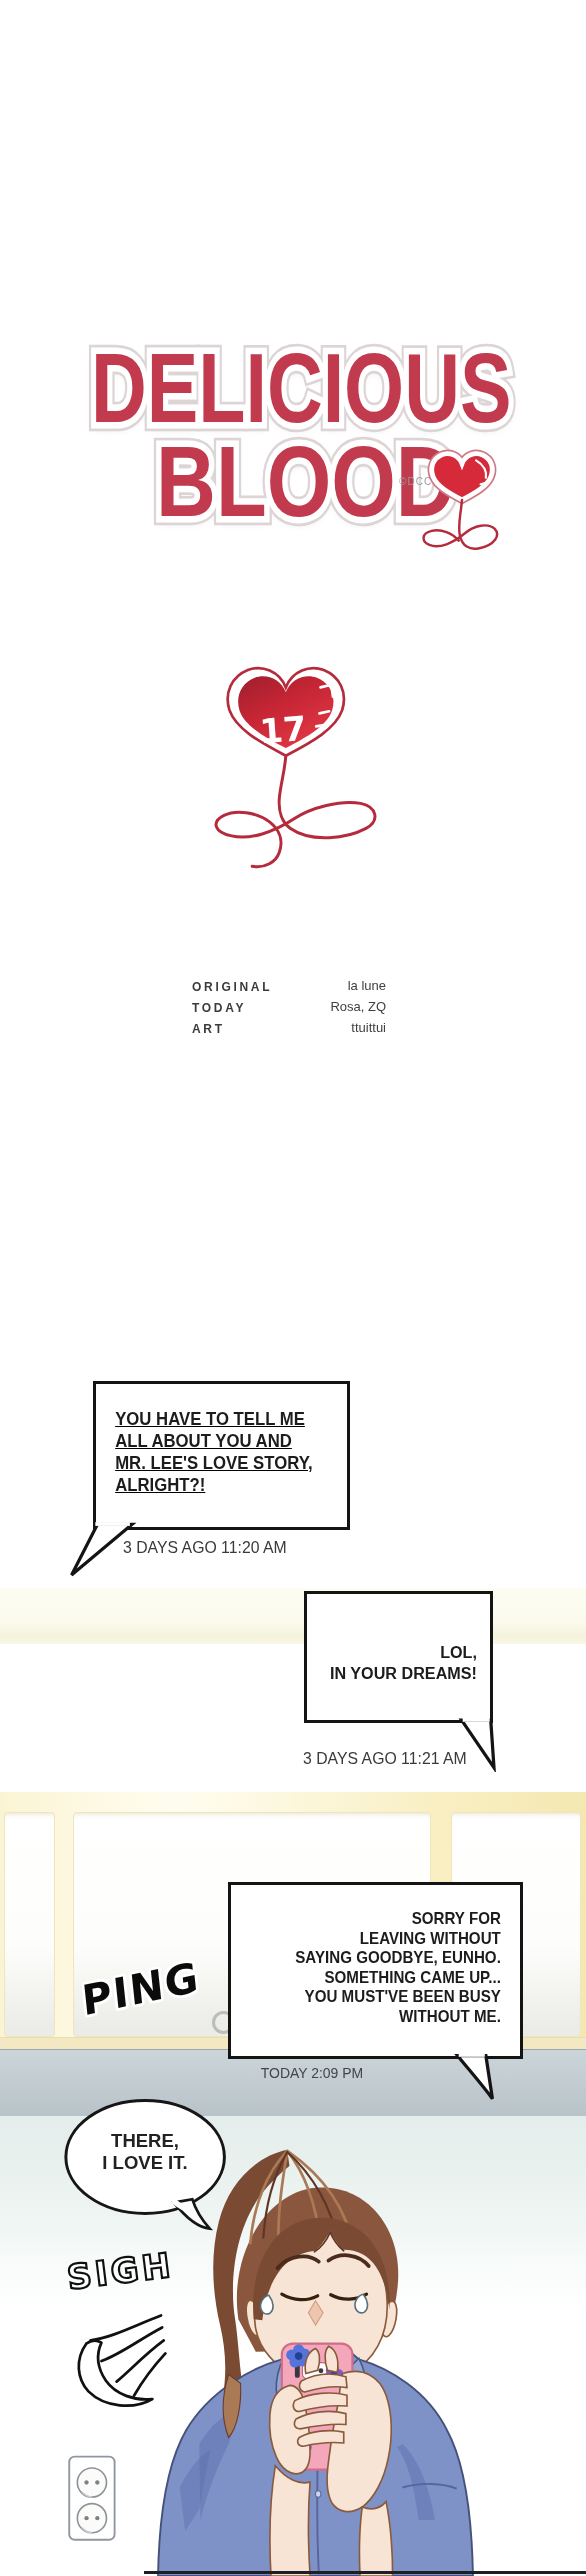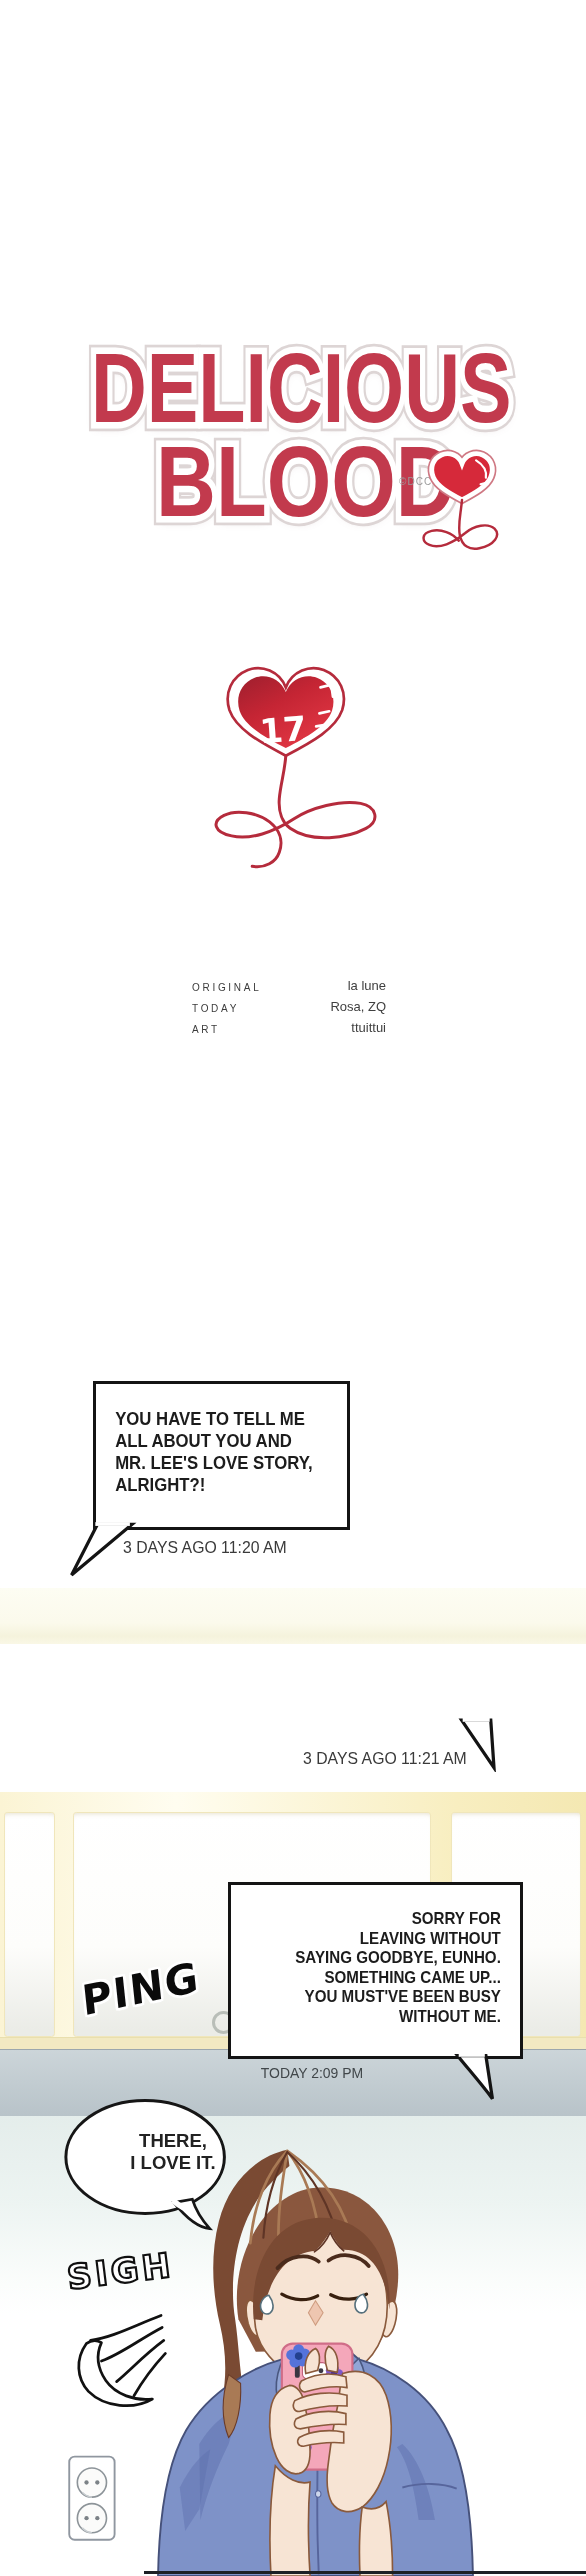--- a/index.html
+++ b/index.html
@@ -12,21 +12,21 @@
     font-family:"Liberation Sans",sans-serif;}
   .title-line .lay{position:absolute;left:0;top:0;white-space:nowrap;}
   .t-rim{-webkit-text-stroke:18.5px #ddd5d5;color:#ddd5d5;text-shadow:0 5.4px 9.8px rgba(150,120,125,.35);}
   .t-out{-webkit-text-stroke:13px #ffffff;color:#ffffff;}
   .t-red{position:relative;color:#c23a4d;}
   #title1{left:91px;top:338px;font-size:99px;transform:scaleX(.78);transform-origin:left top;}
   #title2{left:156px;top:431px;font-size:100px;transform:scaleX(.83);transform-origin:left top;}
   .copyright{position:absolute;left:399px;top:476px;font-size:10px;letter-spacing:1.1px;color:#9b9b9b;}
 
   
-  .credit-label{font-size:10px;letter-spacing:2.7px;color:#3b3b3b;line-height:21px;}
+  .credit-label{font-size:12px;letter-spacing:2.7px;color:#3b3b3b;line-height:21px;font-weight:bold;}
   .credit-name{font-size:13px;font-weight:400;color:#404040;line-height:21px;text-align:right;}
 
   
   .bubble{position:absolute;background:#fff;border:3.3px solid #141414;box-sizing:border-box;}
   .btext{font-weight:700;color:#1c1c1c;}
   .cond-l{transform:scaleX(.93);transform-origin:left top;}
   .cond-r{transform:scaleX(.93);transform-origin:right top;}
   .cond-c{transform:scaleX(.95);transform-origin:center top;}
   .timestamp{position:absolute;font-size:17px;color:#3a3a3a;white-space:nowrap;}
 
@@ -99,36 +99,42 @@
     <div class="credit-label">ORIGINAL</div>
     <div class="credit-label">TODAY</div>
     <div class="credit-label">ART</div>
   </div>
   <div class="abs" style="left:261px;top:975px;width:125px;">
     <div class="credit-name">la lune</div>
     <div class="credit-name">Rosa, ZQ</div>
     <div class="credit-name">ttuittui</div>
   </div>
 
-  <div class="bubble" style="left:93px;top:1381px;width:257px;height:149px;">
+  <div class="bubble" style="left:93px;top:1381px;width:257px;height:149px;text-decoration:underline;">
     <div class="btext cond-l" style="padding:24px 0 0 20.6px;font-size:18px;line-height:22px;">
       <div>YOU HAVE TO TELL ME</div>
       <div>ALL ABOUT YOU AND</div>
       <div>MR. LEE'S LOVE STORY,</div>
       <div>ALRIGHT?!</div>
     </div>
   </div>
   <svg class="abs" style="left:64px;top:1522px;" width="81" height="57" viewBox="0 0 150 105">
     <path d="M62,4 L14,98 L126,4 Z" fill="#ffffff" stroke="#141414" stroke-width="6"></path>
     <rect x="58" y="0" width="64" height="7" fill="#ffffff"></rect>
   </svg>
   <div class="timestamp cond-l" style="left:123px;top:1538px;">3 DAYS AGO 11:20 AM</div>
 
   <div class="abs" id="cream-band"></div>
 
+  <div class="bubble" style="left:304px;top:1591px;width:189px;height:132px;">
+    <div class="btext cond-r" style="padding:48px 14px 0 0;font-size:17.4px;line-height:20.6px;text-align:right;">
+      <div>LOL,</div>
+      <div>IN YOUR DREAMS!</div>
+    </div>
+  </div>
   <svg class="abs" style="left:456px;top:1718px;" width="49" height="54" viewBox="0 0 90 100">
     <path d="M10,4 L70,92 L64,4 Z" fill="#ffffff" stroke="#141414" stroke-width="6"></path>
     <rect x="12" y="0" width="50" height="7" fill="#ffffff"></rect>
   </svg>
   <div class="timestamp cond-l" style="left:303px;top:1749px;">3 DAYS AGO 11:21 AM</div>
 
   <div class="abs" id="wall-cream">
     <div class="panel" style="left:4.3px;width:51px;"></div>
     <div class="panel" style="left:73px;width:358px;"></div>
     <div class="panel" style="left:451px;width:130px;"></div>
@@ -154,21 +160,21 @@
     <path d="M12,5 C32,30 52,52 76,84 L64,5 Z" fill="#ffffff" stroke="#141414" stroke-width="6"></path>
     <rect x="14" y="0" width="48" height="7" fill="#ffffff"></rect>
   </svg>
   <div class="timestamp cond-c" style="left:247px;top:2065px;width:130px;text-align:center;font-size:14.7px;color:#41474a;">TODAY 2:09 PM</div>
 
   <svg class="abs" style="left:61px;top:2096px;" width="171" height="136" viewBox="0 0 315 250">
     <ellipse cx="155" cy="112" rx="146" ry="104" fill="#ffffff" stroke="#161616" stroke-width="5.5"></ellipse>
     <path d="M208,196 C232,226 254,242 274,244 C258,226 247,206 242,190 Z" fill="#ffffff" stroke="#161616" stroke-width="5"></path>
     <path d="M206,192 C220,204 232,210 244,212" stroke="#ffffff" stroke-width="10" fill="none"></path>
   </svg>
-  <div class="abs btext" style="left:69px;top:2130px;width:152px;text-align:center;font-size:18.5px;line-height:22px;color:#222;padding-left:28px;">
+  <div class="abs btext" style="left:69px;top:2130px;width:152px;text-align:center;font-size:18.5px;line-height:22px;color:#222;">
     <div>THERE,</div>
     <div>I LOVE IT.</div>
   </div>
 
   <div class="abs" id="sfx-sigh">SIGH</div>
   <svg class="abs" style="left:70px;top:2309px;" width="103" height="103" viewBox="0 0 190 190">
     <path d="M168,12 C120,30 80,52 38,58" fill="none" stroke="#111" stroke-width="5" stroke-linecap="round"></path>
     <path d="M170,34 C128,56 96,82 58,96" fill="none" stroke="#111" stroke-width="5" stroke-linecap="round"></path>
     <path d="M173,58 C138,84 112,112 86,134" fill="none" stroke="#111" stroke-width="5" stroke-linecap="round"></path>
     <path d="M176,82 C150,110 132,136 118,160" fill="none" stroke="#111" stroke-width="5" stroke-linecap="round"></path>

